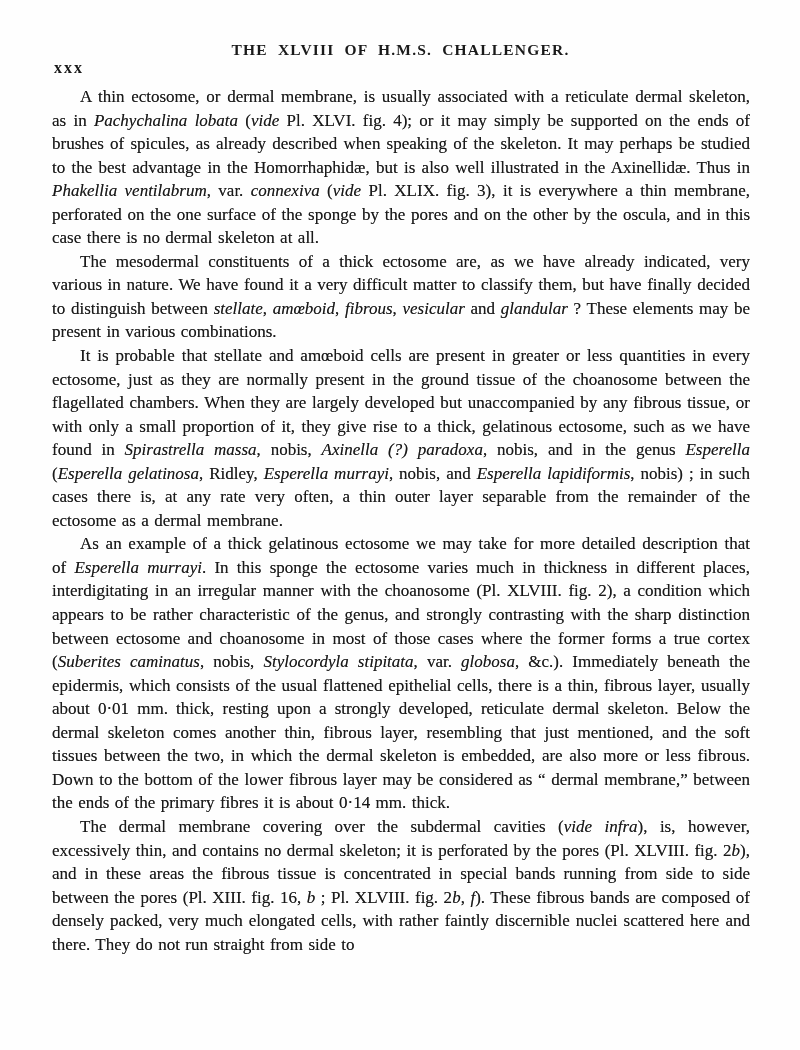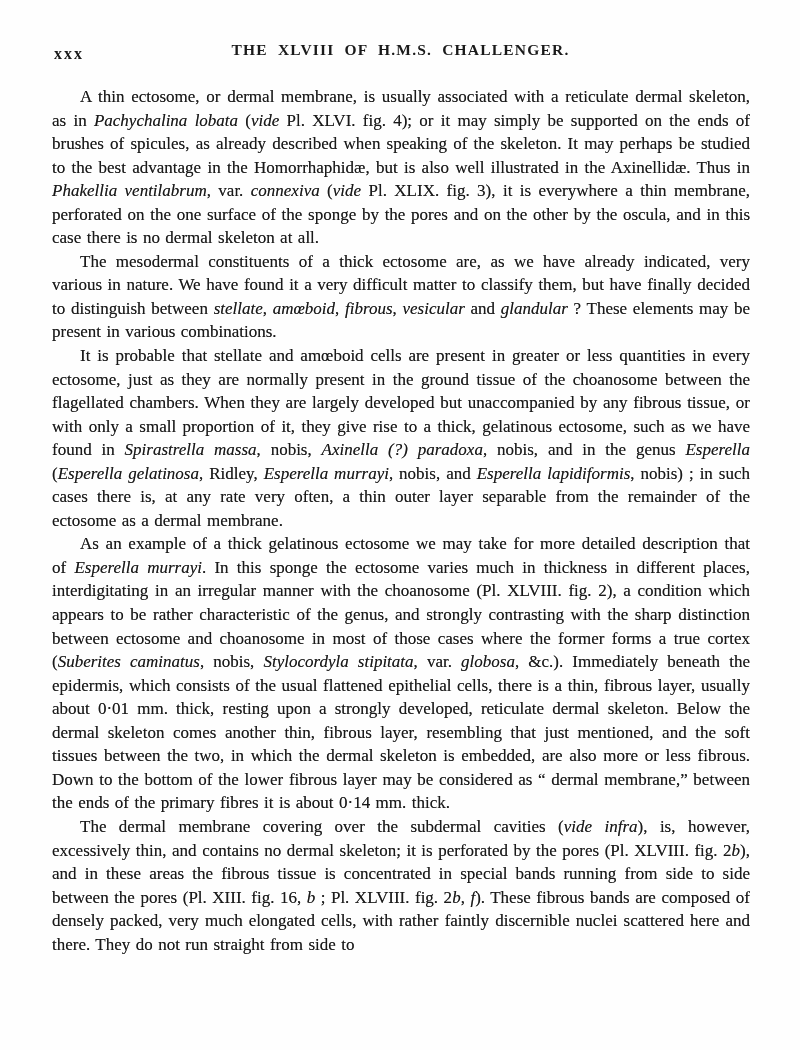--- a/index.html
+++ b/index.html
@@ -19,21 +19,21 @@
   .header {
     position: absolute;
     top: 41px;
     left: 52px;
     right: 51px;
     height: 22px;
   }
   .page-number {
     position: absolute;
     left: 2px;
-    top: 4px;
+    top: 18px;
     font-size: 16px;
     font-weight: 700;
     letter-spacing: 2px;
   }
   .running-title {
     text-align: center;
     font-size: 15.5px;
     font-weight: 700;
     letter-spacing: 1.2px;
     word-spacing: 5px;

